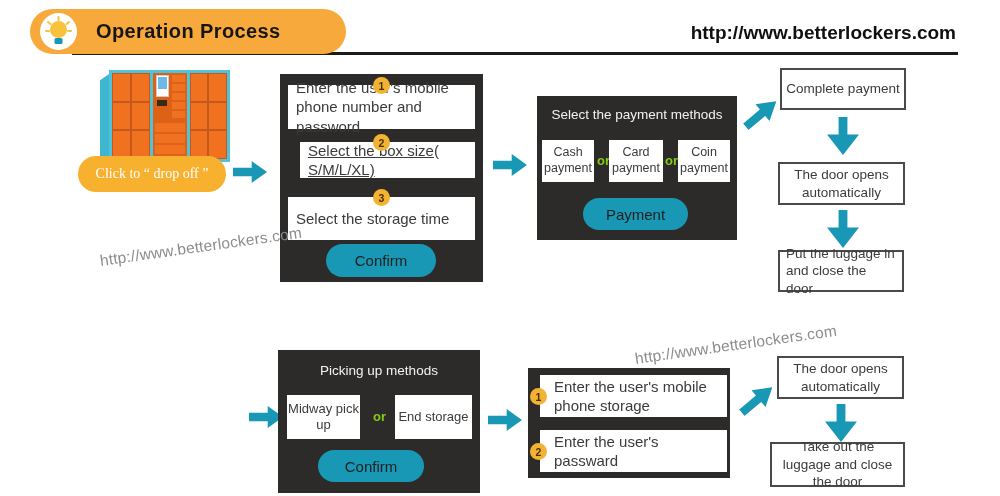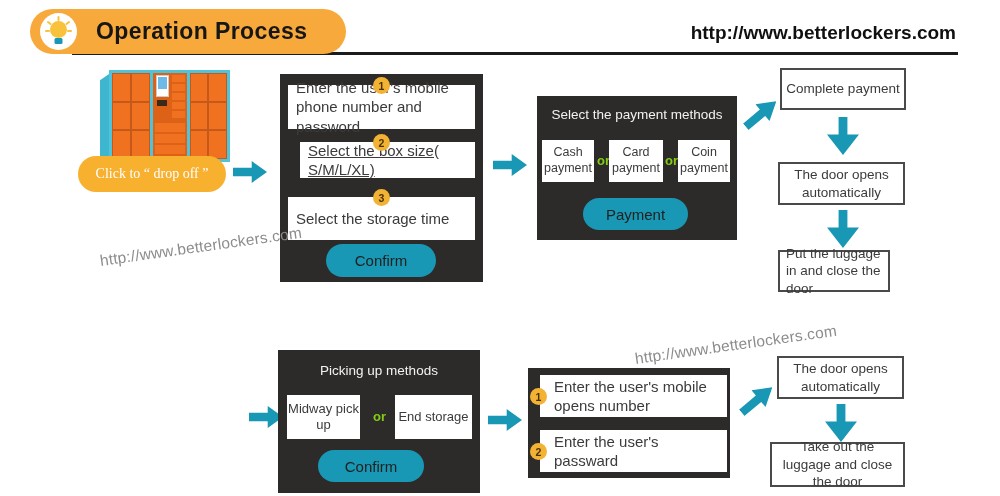--- a/index.html
+++ b/index.html
@@ -8,21 +8,21 @@
     position:relative; width:1000px; height:496px; background:#ffffff;
     font-family:"Liberation Sans", sans-serif; overflow:hidden;
   }
 
   
   .banner { position:absolute; left:30px; top:9px; width:316px; height:45px;
             background:#F8A93C; border-radius:23px; z-index:5; }
   .bulb-circle { position:absolute; left:10px; top:4px; width:37px; height:37px;
                  background:#fff; border-radius:50%; }
   .page-title { position:absolute; left:66px; top:0; height:45px; display:flex; align-items:center;
-                font-size:23px; font-weight:600; color:#161616; letter-spacing:0.4px; }
+                font-size:20px; font-weight:600; color:#161616; letter-spacing:0.4px; }
   .rule { position:absolute; left:72px; top:52px; width:886px; height:3px; background:#1b1b1b; }
   .site-url { position:absolute; right:44px; top:22px; font-size:19px; font-weight:700; color:#101010; }
 
   
   .locker { position:absolute; left:100px; top:70px; width:130px; height:97px; }
   .locker-side { position:absolute; left:0; top:2px; width:12px; height:93px; background:#3FB6CF;
                  clip-path:polygon(100% 0,100% 100%,0 93%,0 9%); }
   .locker-body { position:absolute; left:9px; top:0; right:0; bottom:5px; background:#4FC3DA;
                  padding:3px; display:flex; gap:3px; }
   .bay { flex:1; background:#C6581A; display:grid; grid-template-columns:1fr 1fr;
@@ -164,39 +164,39 @@
     <div class="optbox" style="left:141px; top:44px; width:52px; height:42px;">Coin payment</div>
     <div class="teal-btn" style="left:46px; top:102px; width:105px; height:32px;">Payment</div>
   </div>
 
   <div class="arrow-r diag" style="left:741px; top:101px; width:40px;"></div>
 
   <div class="obox" style="left:780px; top:68px; width:126px; height:42px;">Complete payment</div>
   <div class="arrow-d" style="left:826px; top:117px;"></div>
   <div class="obox" style="left:778px; top:162px; width:127px; height:43px;">The door opens automatically</div>
   <div class="arrow-d" style="left:826px; top:210px;"></div>
-  <div class="obox left" style="left:778px; top:250px; width:112px; height:42px;">Put the luggage in and close the door</div>
+  <div class="obox left" style="left:778px; top:250px; width:126px; height:42px;">Put the luggage in and close the door</div>
 
   <div class="wm" style="left:100px; top:252px;">http://www.betterlockers.com</div>
 
   <div class="arrow-r" style="left:249px; top:404px;"></div>
 
   <div class="panel" style="left:278px; top:350px; width:202px; height:143px;">
     <div class="panel-title" style="top:13px;">Picking up methods</div>
     <div class="optbox" style="left:9px; top:45px; width:73px; height:44px; font-size:13px;">Midway pick up</div>
     <div class="or" style="left:95px; top:59px;">or</div>
     <div class="optbox" style="left:117px; top:45px; width:77px; height:44px; font-size:13px;">End storage</div>
     <div class="teal-btn" style="left:40px; top:100px; width:106px; height:32px;">Confirm</div>
   </div>
 
   <div class="arrow-r" style="left:488px; top:407px;"></div>
 
   <div class="panel" style="left:528px; top:368px; width:202px; height:110px;">
     <div class="badge" style="left:2px; top:20px;">1</div>
-    <div class="wbox" style="left:12px; top:7px; width:187px; height:42px; padding:3px 6px 3px 14px;">Enter the user's mobile opens number</div>
+    <div class="wbox" style="left:12px; top:7px; width:187px; height:42px; padding:3px 6px 3px 14px;">Enter the user's mobile phone storage</div>
     <div class="badge" style="left:2px; top:75px;">2</div>
     <div class="wbox" style="left:12px; top:62px; width:187px; height:42px; padding:3px 6px 3px 14px;">Enter the user's passward</div>
   </div>
 
   <div class="arrow-r diag" style="left:737px; top:387px; width:40px;"></div>
 
   <div class="obox" style="left:777px; top:356px; width:127px; height:43px;">The door opens automatically</div>
   <div class="arrow-d" style="left:824px; top:404px;"></div>
   <div class="obox left" style="left:770px; top:442px; width:135px; height:45px;text-align:center;">Take out the luggage and close the door</div>
 

